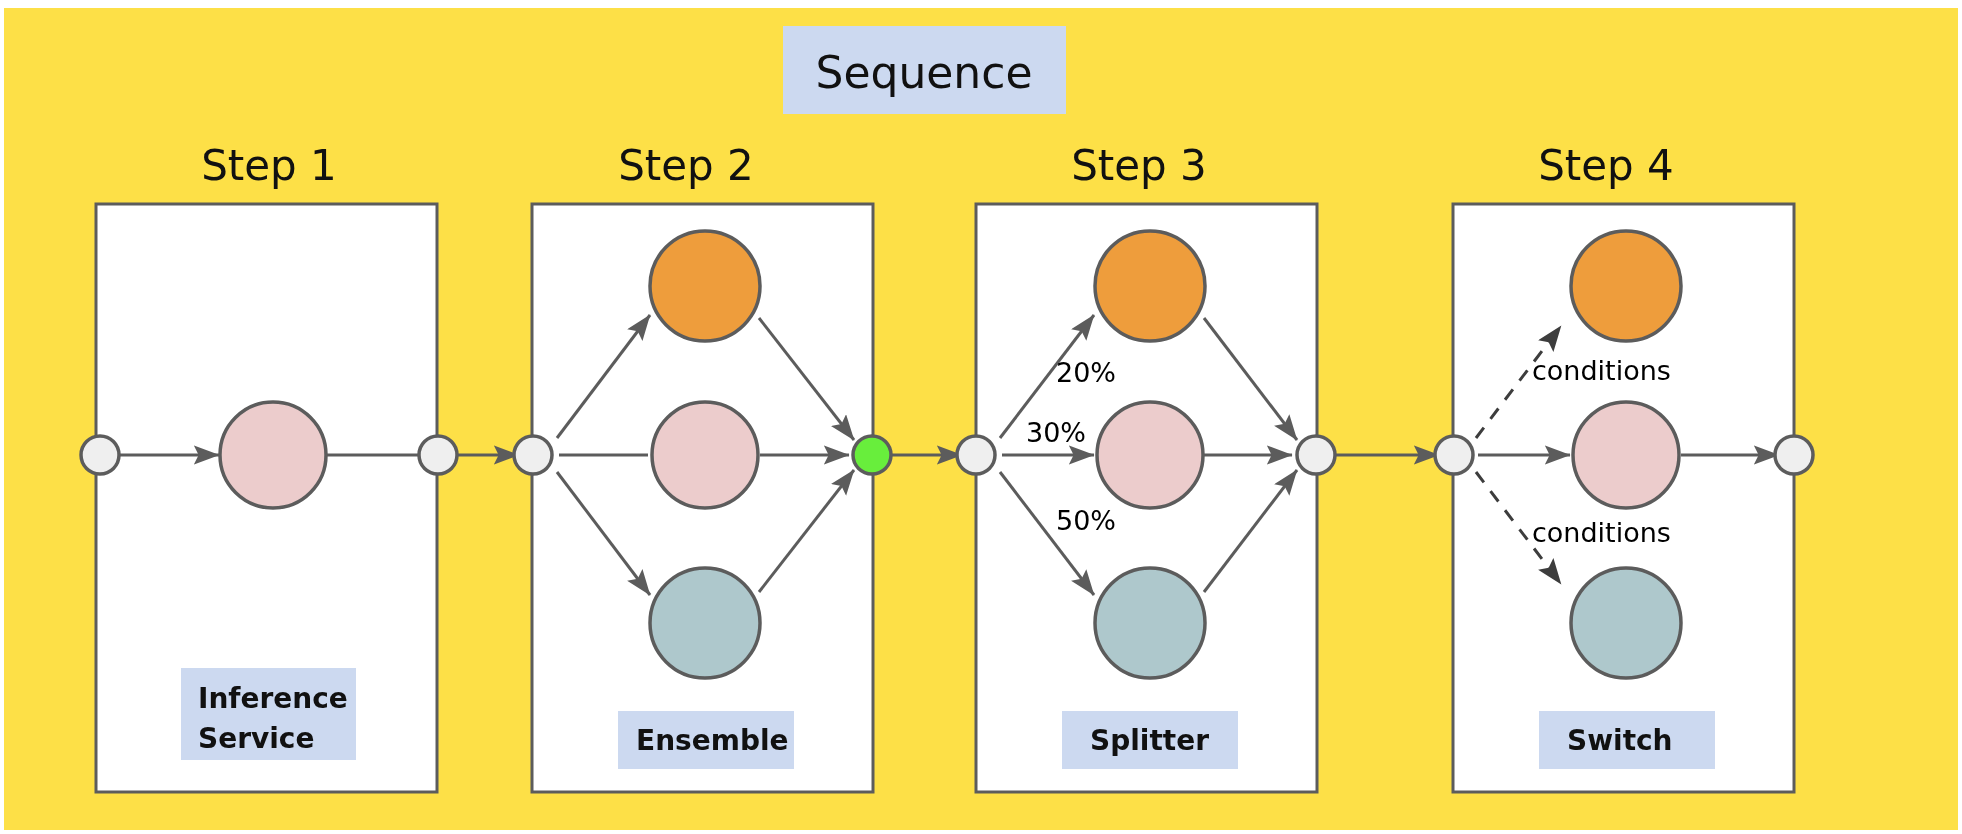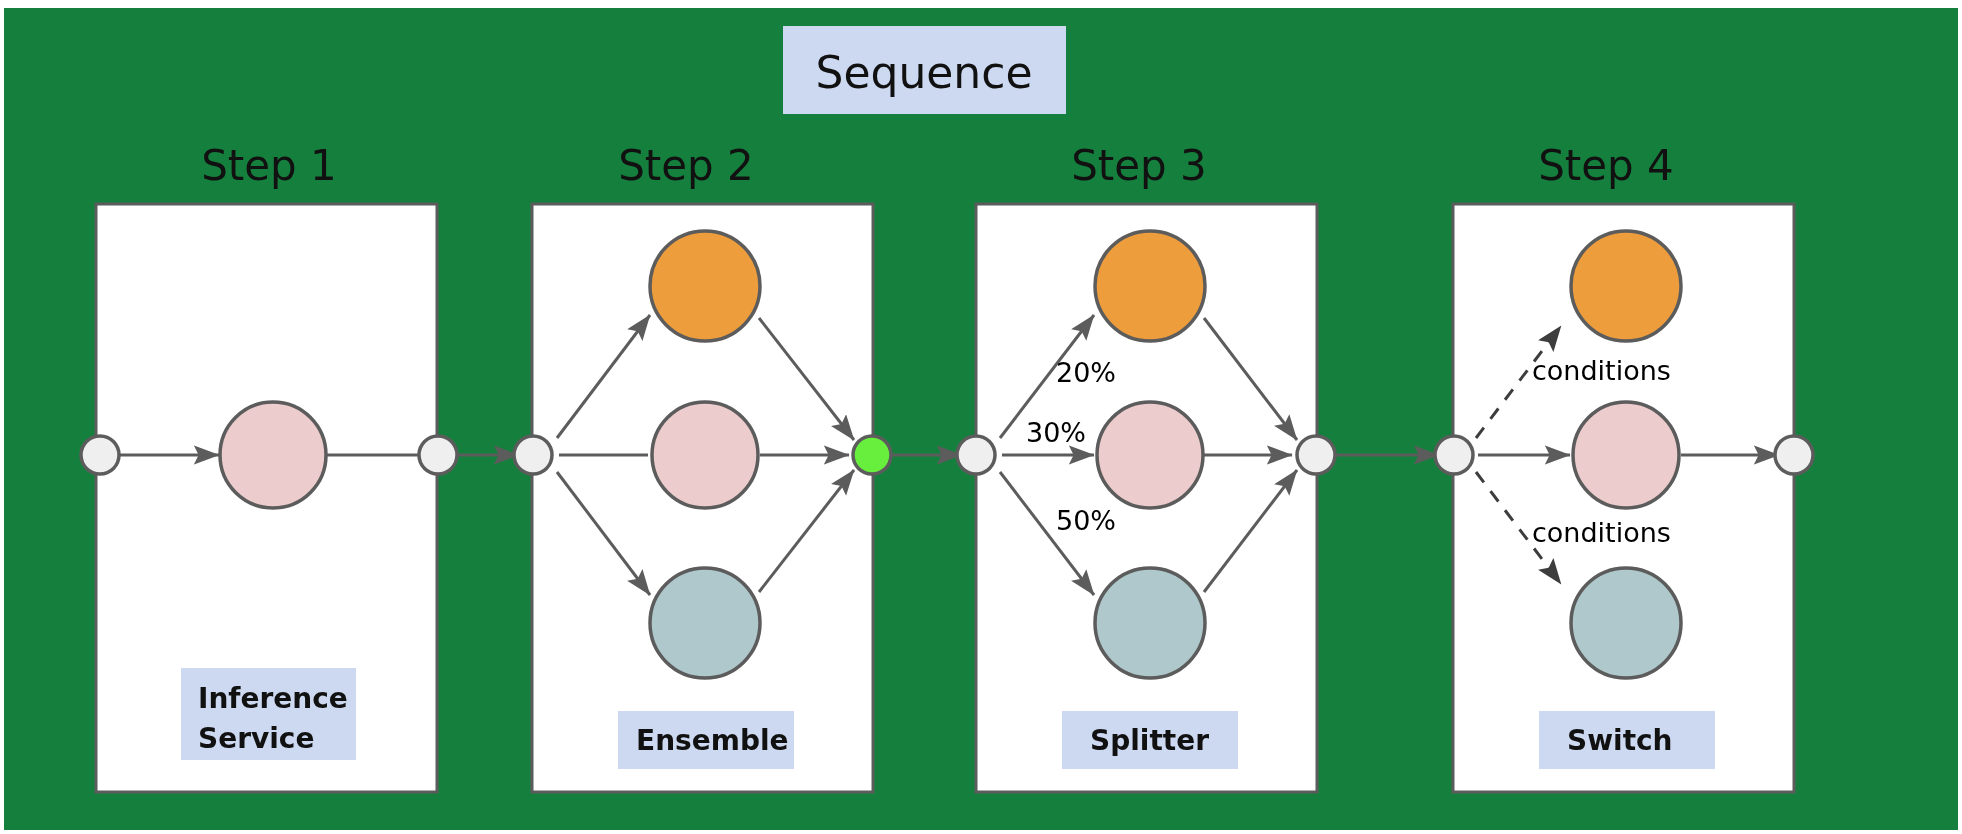--- a/index.html
+++ b/index.html
@@ -12,21 +12,21 @@
     height: 834px;
     font-family: "DejaVu Sans", sans-serif;
     overflow: hidden;
   }
   #canvas {
     position: absolute;
     left: 4px;
     top: 8px;
     width: 1954px;
     height: 822px;
-    background: #15803d;
+    background: #fde047;
   }
   #diagram-svg {
     position: absolute;
     left: 0;
     top: 0;
   }
   .panel-title-text {
     font-family: "DejaVu Sans", sans-serif;
     font-size: 42px;
     fill: #111111;

